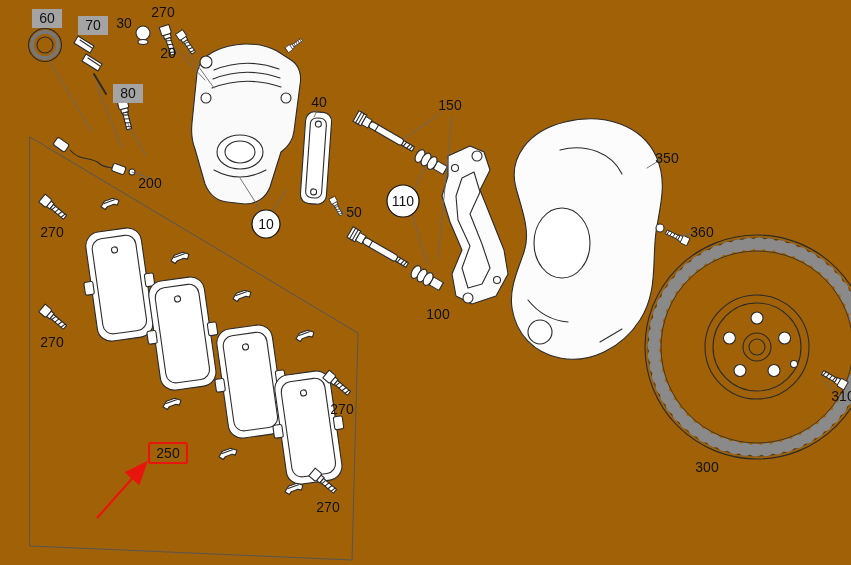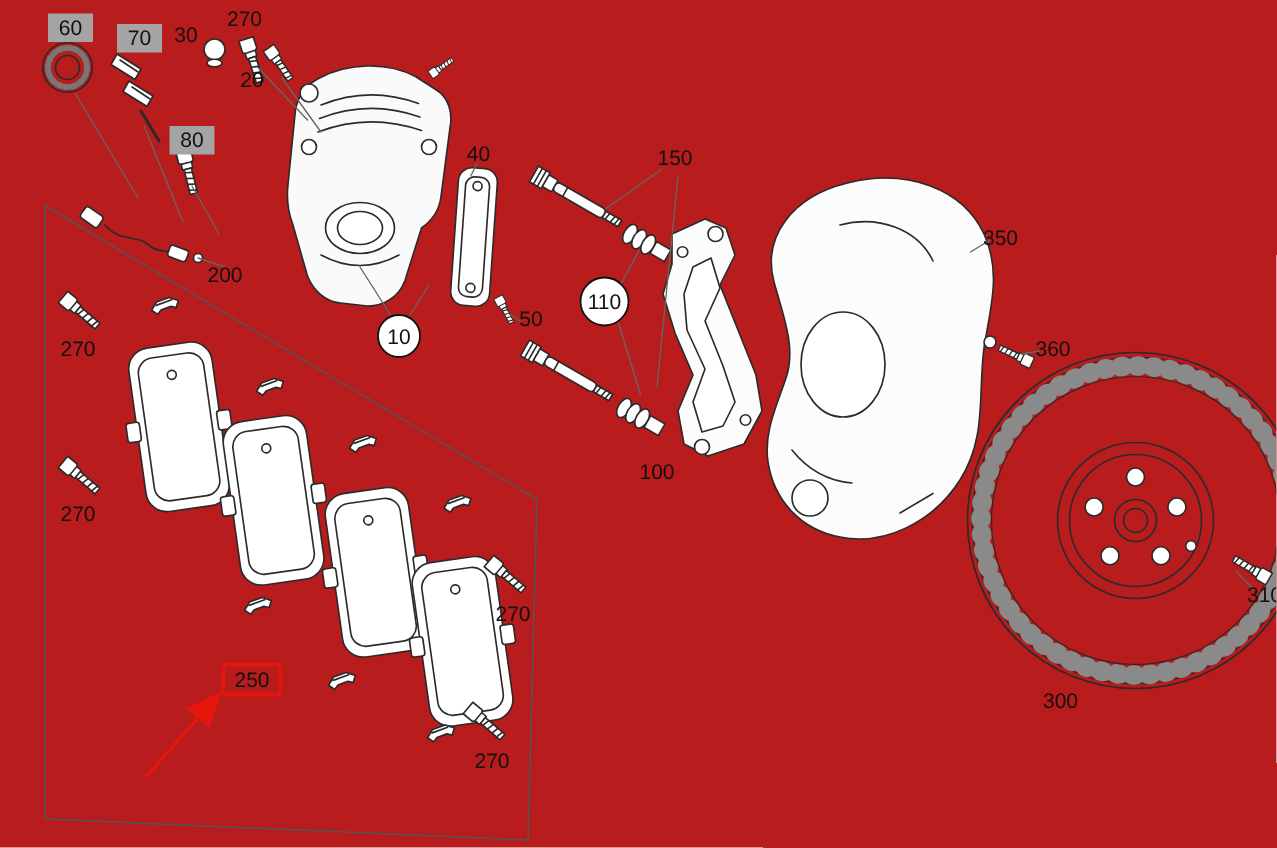--- a/index.html
+++ b/index.html
@@ -1,16 +1,16 @@
 <!DOCTYPE html>
 <html><head>
 <meta charset="utf-8">
 <style>
   html,body{margin:0;padding:0;background:#ffffff;}
-  .stage{position:relative;width:851px;height:565px;background:#b91c1c;overflow:hidden;
+  .stage{position:relative;width:851px;height:565px;background:#a16207;overflow:hidden;
          font-family:"Liberation Sans","DejaVu Sans",sans-serif;}
   svg text{font-family:"Liberation Sans","DejaVu Sans",sans-serif;font-size:14px;fill:#111;stroke:none;}
 </style>
 </head>
 <body>
 
 <div class="stage">
 <svg width="851" height="565" viewBox="0 0 851 565">
 
   <defs>

